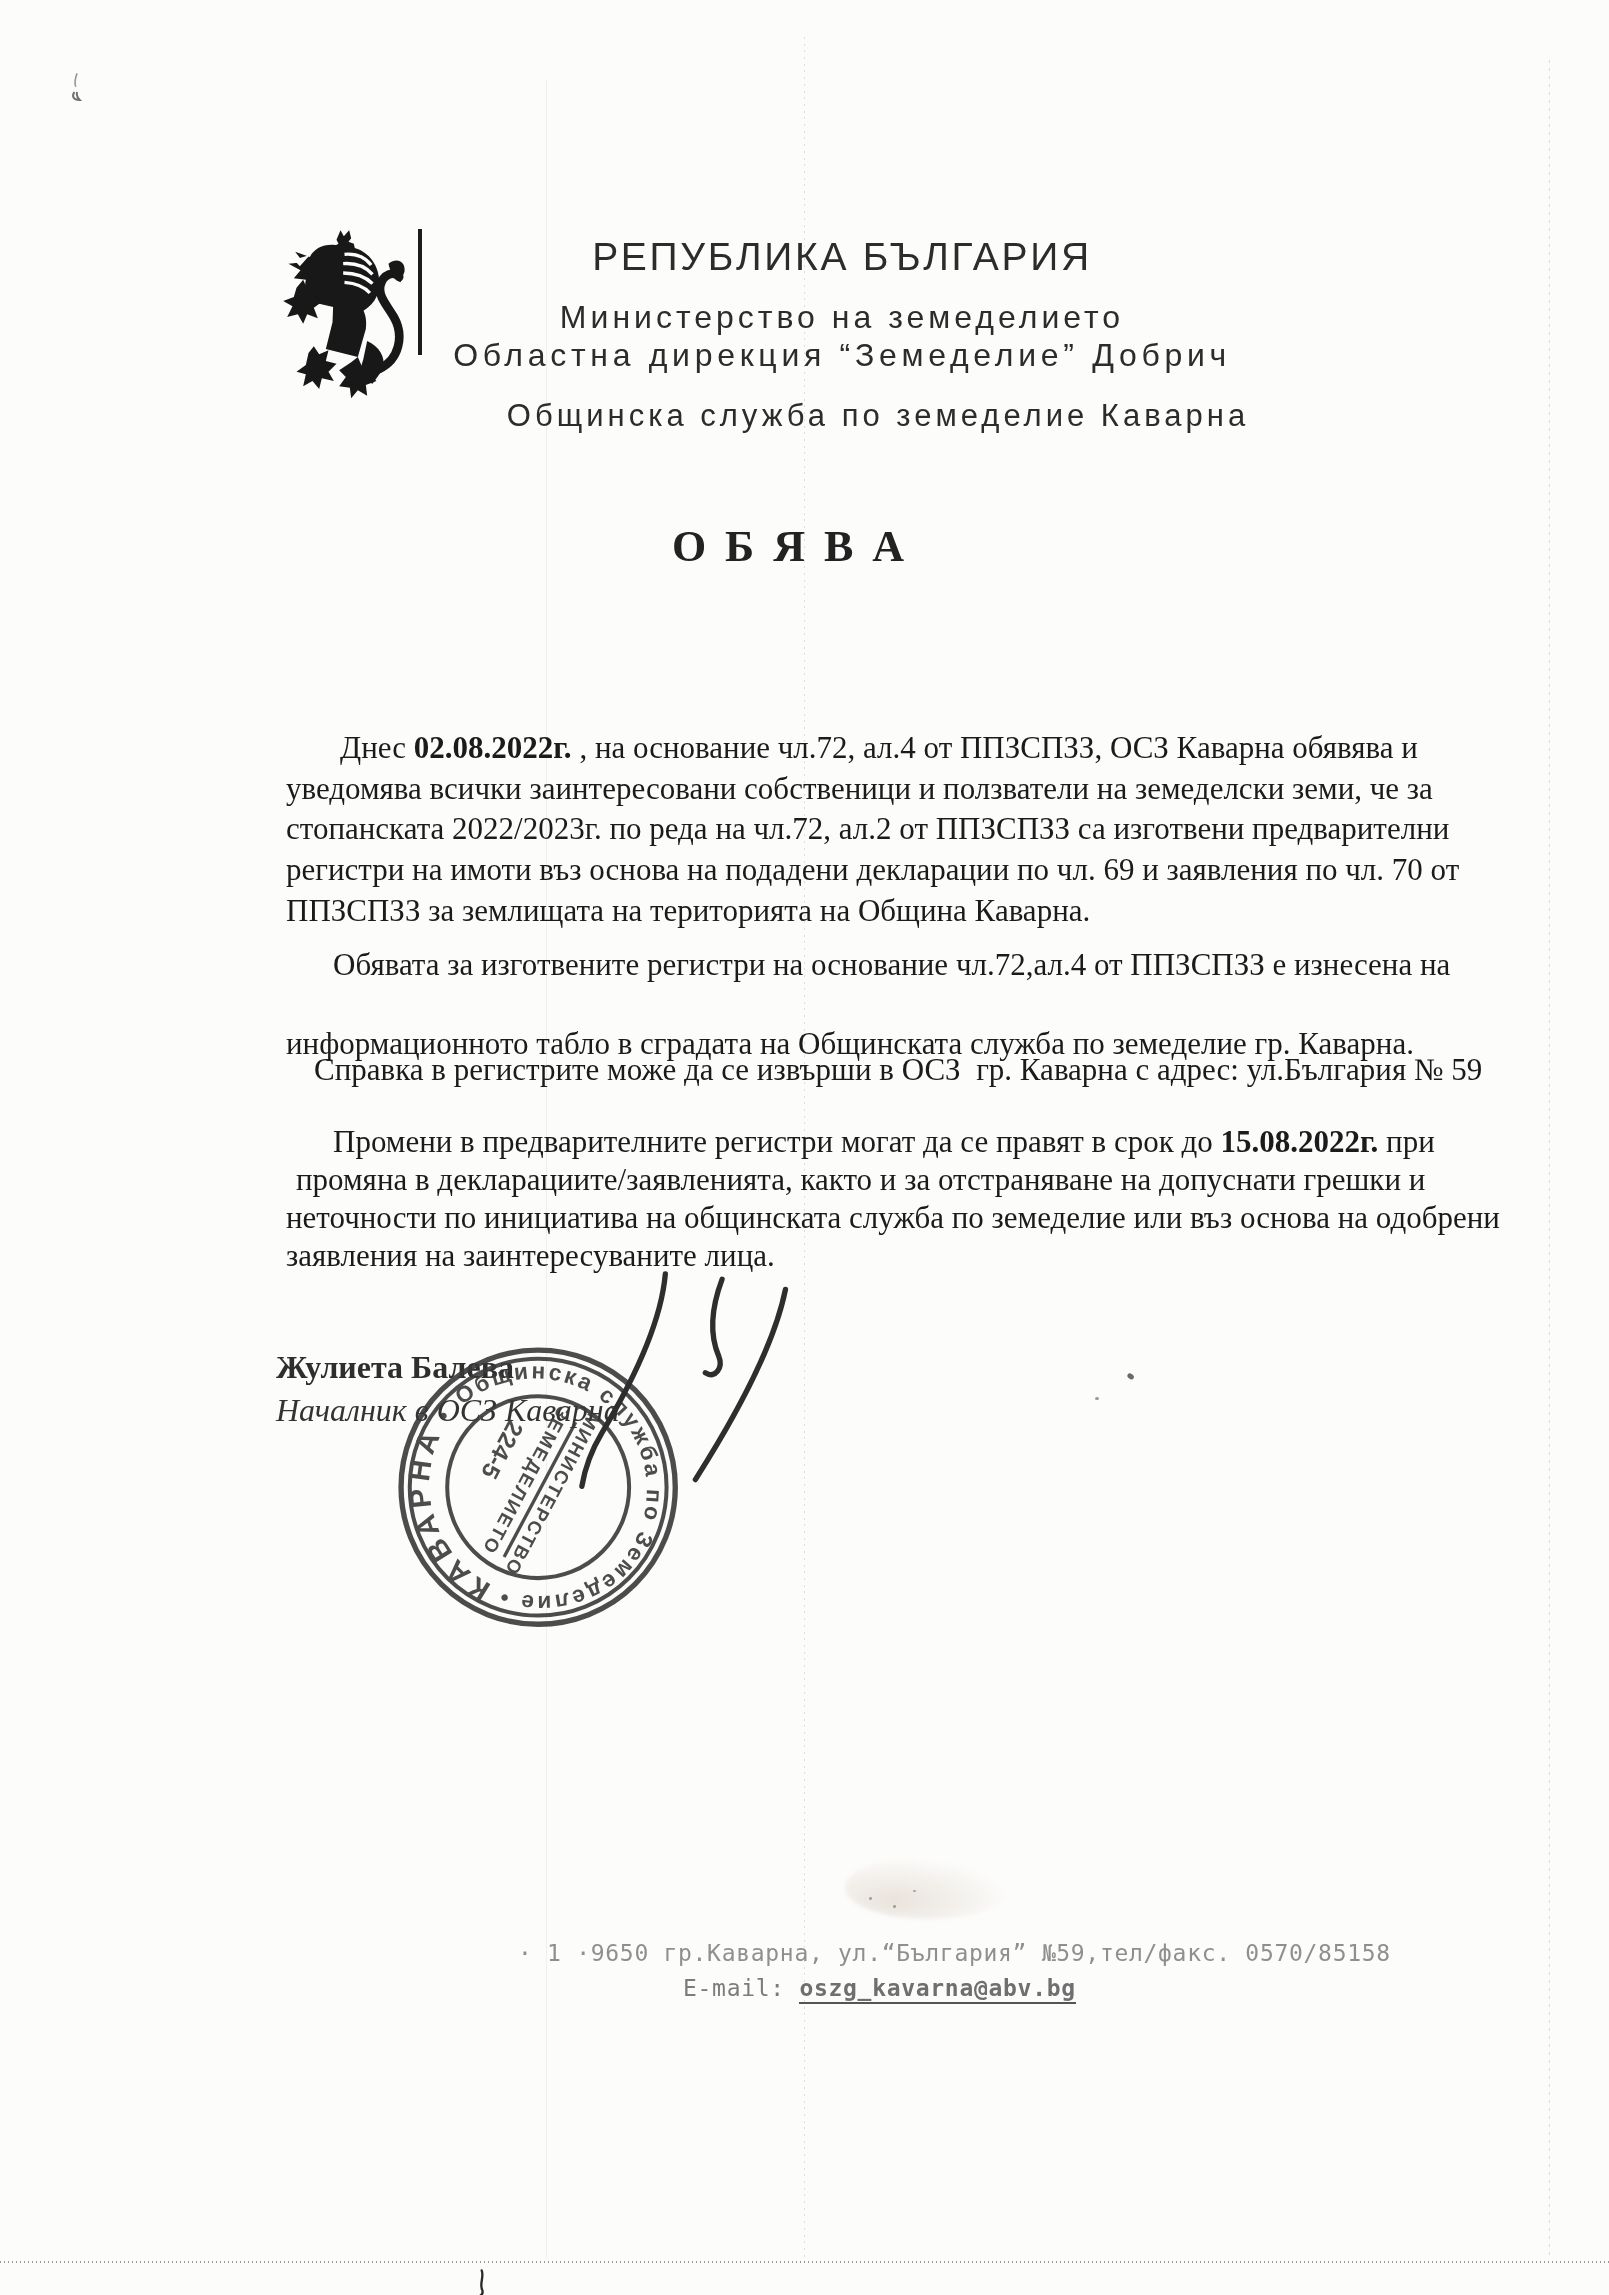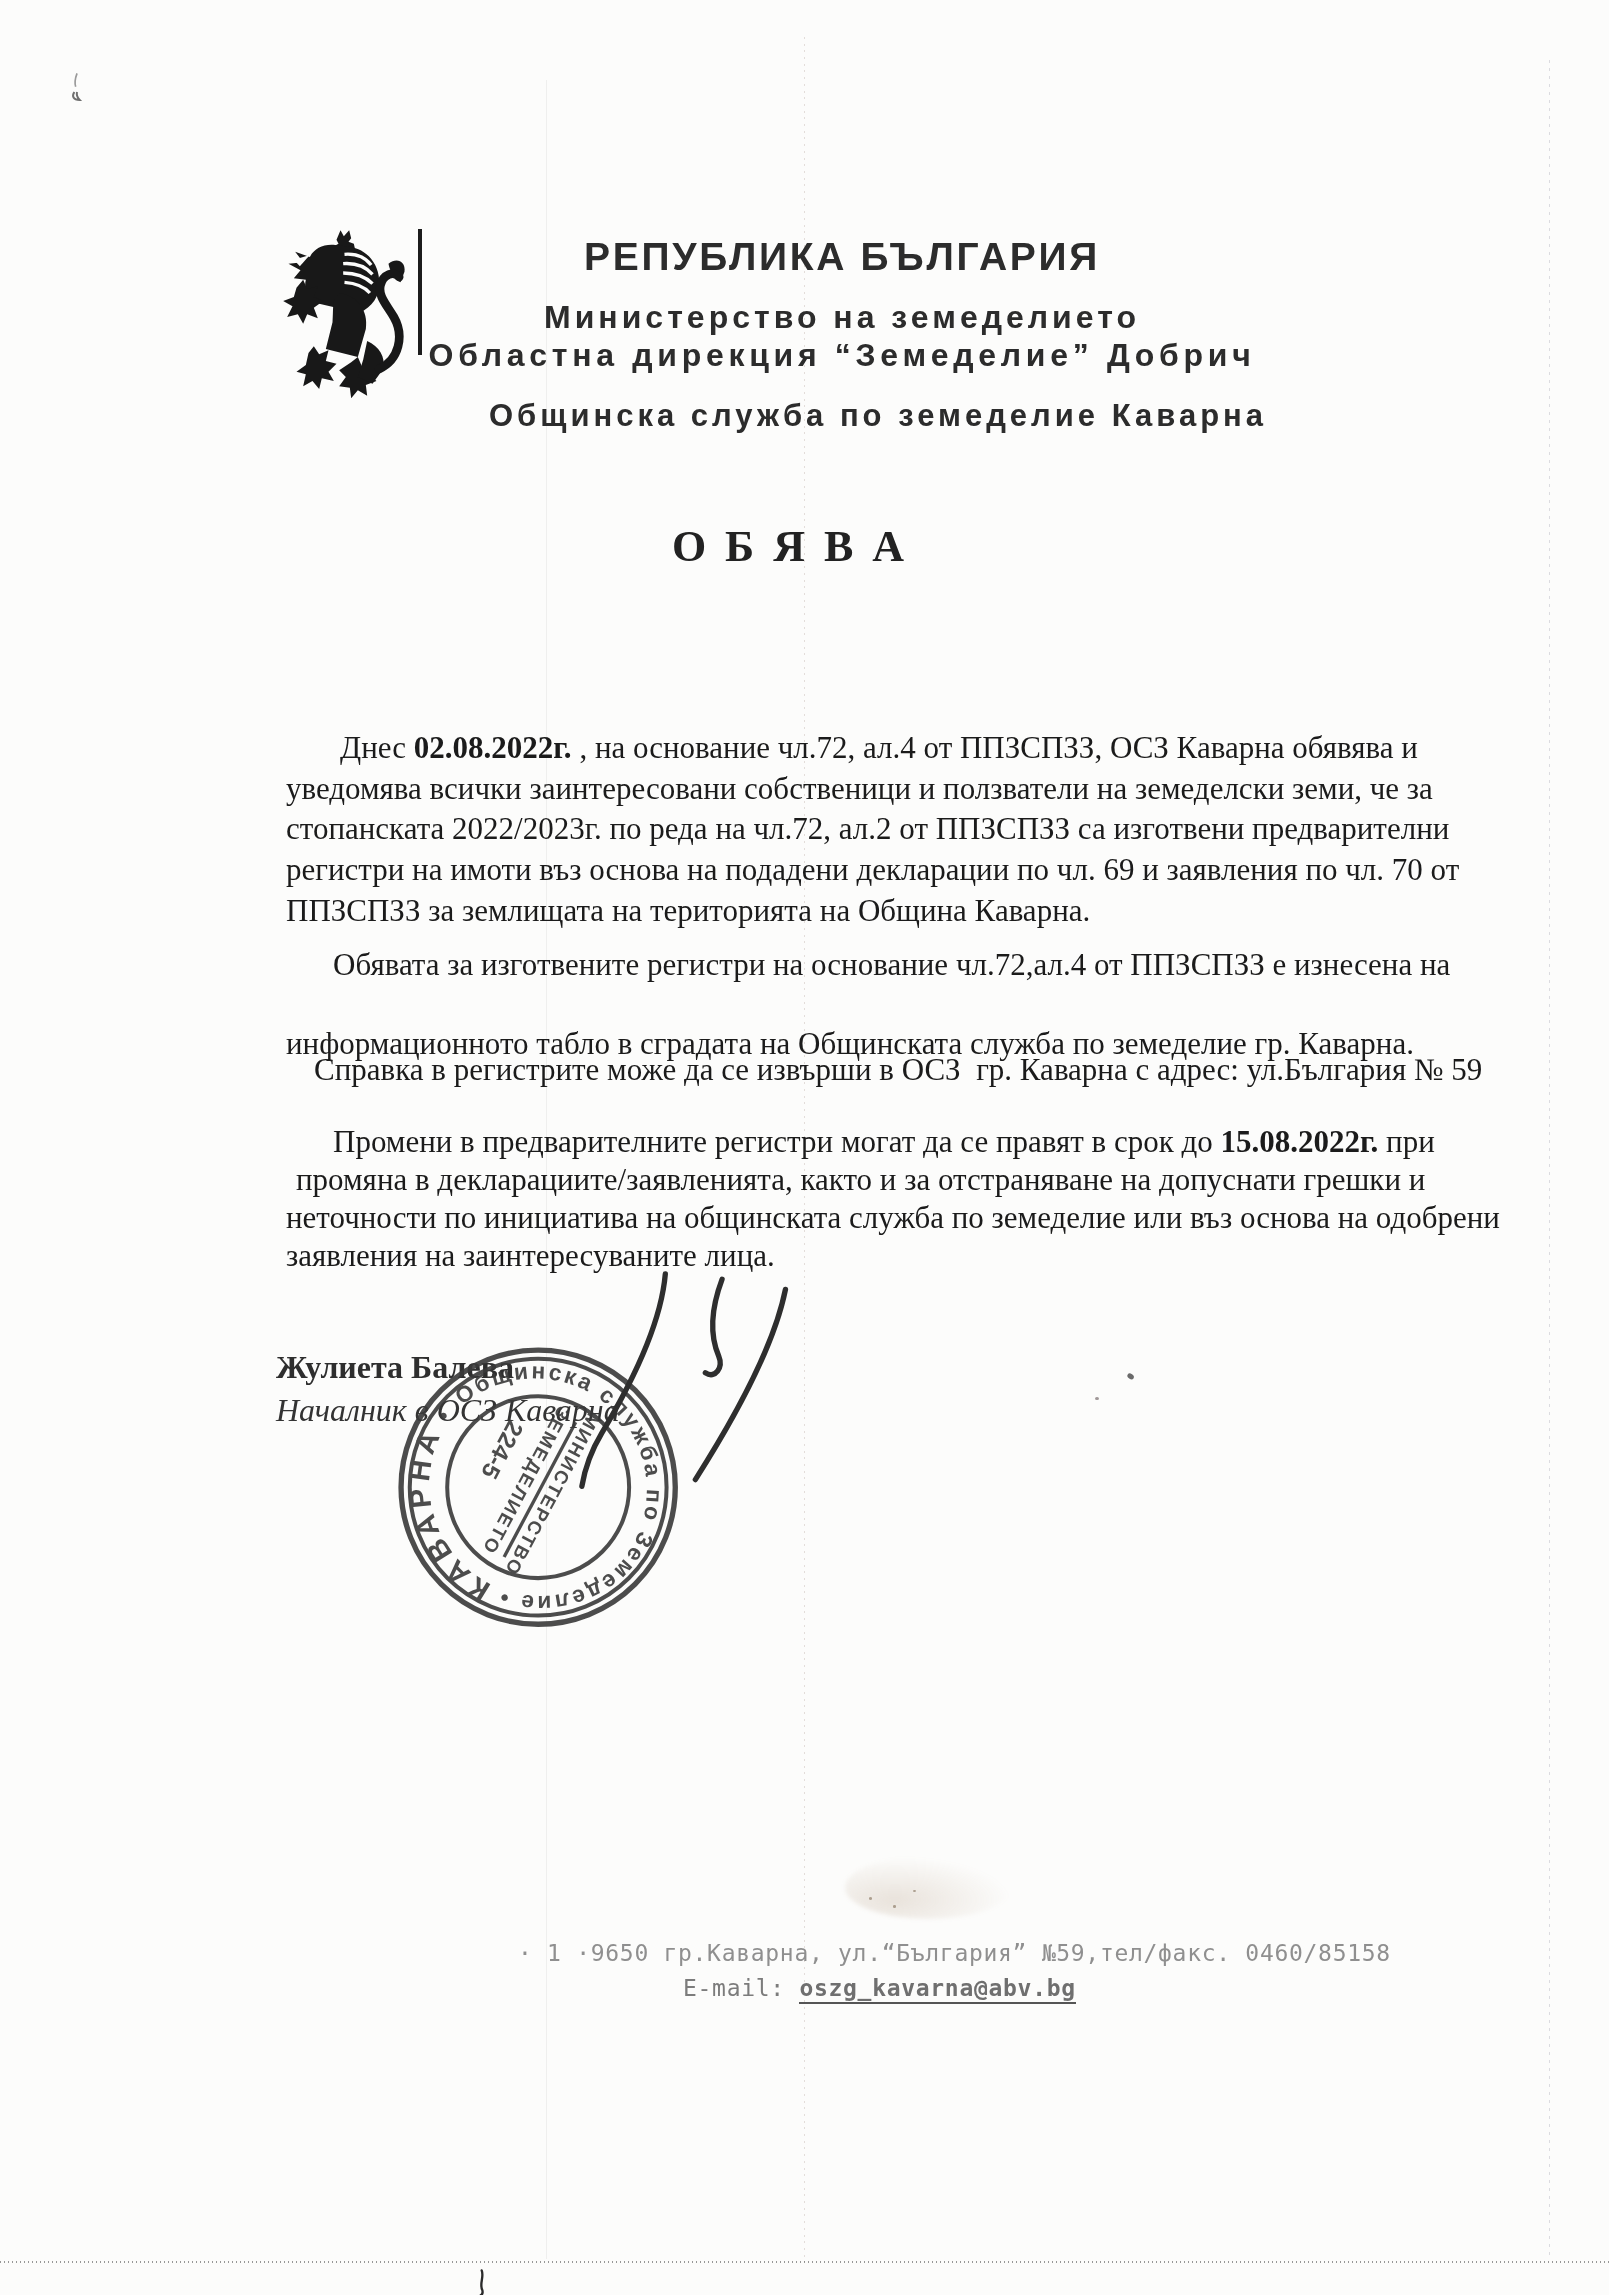--- a/index.html
+++ b/index.html
@@ -11,21 +11,21 @@
   
   .vline{position:absolute;pointer-events:none;}
   .fold-center{left:804px;top:37px;width:1.3px;height:2225px;
     background:repeating-linear-gradient(180deg,rgba(170,150,140,.30) 0 2px,transparent 2px 6.7px);}
   .fold-left{left:546px;top:80px;width:0.7px;height:2179px;background:rgba(0,0,0,.05);}
   .fold-right{left:1549px;top:60px;width:1.3px;height:2199px;
     background:repeating-linear-gradient(180deg,rgba(90,90,115,.20) 0 2.7px,transparent 2.7px 8px);}
   .stitch-bottom{position:absolute;left:0;top:2261px;width:1610px;height:2px;
     background:repeating-linear-gradient(90deg,rgba(70,70,70,.55) 0 1.3px,transparent 1.3px 4px);}
   
-  .hline{position:absolute;font-family:"Liberation Sans",sans-serif;font-weight:bold;
+  .hline{position:absolute;font-family:"Liberation Sans",sans-serif;font-weight:normal;
     color:#2c2c2c;white-space:pre;transform:translateX(-50%);}
   .h1{left:842px;top:235px;font-size:39px;letter-spacing:2.7px;}
   .h2{left:842px;top:299px;font-size:32px;letter-spacing:4px;}
   .h3{left:842px;top:337px;font-size:32px;letter-spacing:4.7px;}
   .h4{left:878px;top:374px;font-size:31px;letter-spacing:4px;margin-top:24px;}
   .emblem{position:absolute;left:279px;top:229px;width:127px;height:170px;}
   .emblem-bar{position:absolute;left:418px;top:229px;width:4px;height:126px;background:#1c1c1c;}
   
   .doc-title{position:absolute;left:790px;top:521px;transform:translateX(-50%);
     font-size:44px;font-weight:bold;letter-spacing:4px;color:#222;white-space:pre;}
@@ -148,17 +148,17 @@
   <div class="speck speck1"></div>
   <div class="speck speck2"></div>
   <div class="smudge"></div>
   <div class="smdot" style="left:869px;top:1897px;width:3.3px;height:2.7px;"></div>
   <div class="smdot" style="left:893px;top:1905px;width:2.7px;height:2.7px;"></div>
   <div class="smdot" style="left:913px;top:1890px;width:2.7px;height:2px;"></div>
   <svg class="squiggle" width="9.4" height="28" viewBox="0 0 14 42">
     <path d="M7,2 C11,12 3,22 8,32 C9,36 7,39 5,40" stroke="#2a2a2a" stroke-width="3.5" fill="none" stroke-linecap="round"></path>
   </svg>
 
-  <div class="fline f1">· 1 ·9650 гр.Каварна, ул.“България” №59,тел/факс. 0460/85158</div>
+  <div class="fline f1">· 1 ·9650 гр.Каварна, ул.“България” №59,тел/факс. 0570/85158</div>
   <div class="fline f2"><span>E-mail: </span><span class="email">oszg_kavarna@abv.bg</span></div>
 
 </div>
 
 
 </body></html>

